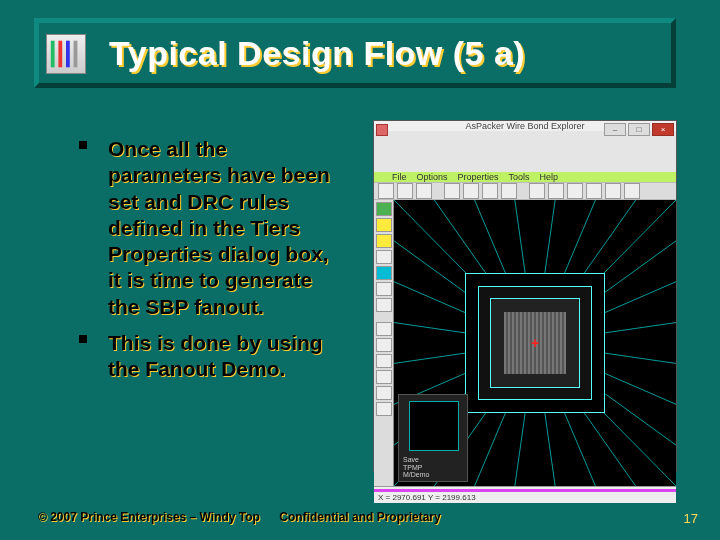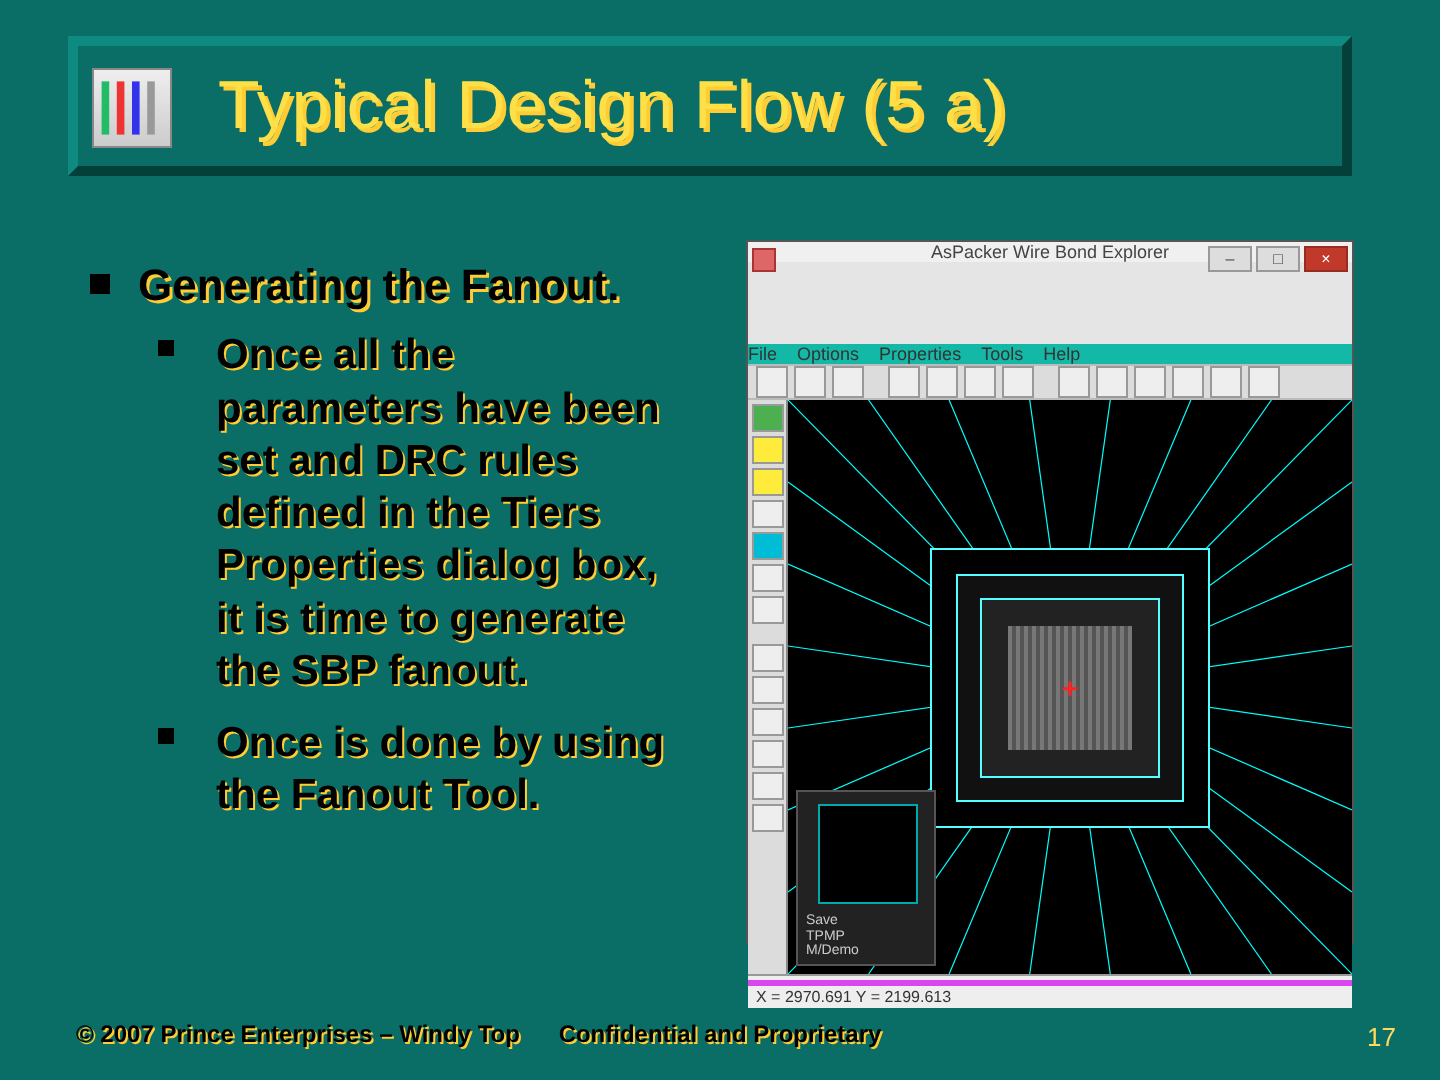--- a/index.html
+++ b/index.html
@@ -19,22 +19,22 @@
     border-left-color: #0e8a80;
     border-right-color: #053f3a;
     border-bottom-color: #053f3a;
     background: #0a6e66;
     display: flex;
     align-items: center;
     padding-left: 70px;
   }
   .title-text {
     font-size: 34px;
-    font-weight: normal;
-    color: #fde047;
+    font-weight: bold;
+    color: #ffffff;
     text-shadow: 2px 2px 0 #ffcc33;
     letter-spacing: 0.5px;
   }
   .title-icon {
     position: absolute;
     left: 46px; top: 34px;
     width: 40px; height: 40px;
     background: linear-gradient(#eee,#ccc);
     border: 1px solid #888;
   }
@@ -74,22 +74,22 @@
   .win-title {
     height: 18px; background: #f0f0f0;
     display: flex; align-items: flex-end; justify-content: center;
     font-size: 9px; color: #444; position: relative;
   }
   .win-ctrls { position: absolute; right: 2px; top: 2px; display: flex; gap: 2px; }
   .win-btn { width: 22px; height: 13px; background: #ddd; border: 1px solid #999; font-size:8px; display:flex; align-items:center; justify-content:center; }
   .win-btn.close { background: #c0392b; color:#fff; border-color:#962d22; }
   .win-ico { position:absolute; left:2px; top:3px; width:12px; height:12px; background:#d66; border:1px solid #a33;}
   .menubar {
-    height: 14px; background: #14b8a6; display: flex; gap: 10px;
-    padding: 0 0; align-items: center; font-size: 9px; color: #333; margin-top: 41px;
+    height: 14px; background: #bef264; display: flex; gap: 10px;
+    padding: 0 18px; align-items: center; font-size: 9px; color: #333; margin-top: 41px;
   }
   .toolbar-row {
     height: 20px; background: #dcdcdc; border-top:1px solid #bbb; border-bottom:1px solid #bbb;
     display: flex; align-items: center; gap: 3px; padding: 0 4px;
   }
   .tb { width: 16px; height: 16px; background: #eee; border: 1px solid #999; }
   .workspace { flex: 1; display: flex; background: #000; position: relative; }
   .side-tools {
     width: 20px; background: #dcdcdc; border-right:1px solid #888;
     display: flex; flex-direction: column; gap: 2px; padding: 2px;
@@ -149,32 +149,28 @@
 <div class="title-icon">
   <svg viewBox="0 0 40 40">
     <rect x="4" y="6" width="4" height="28" fill="#2b6"></rect>
     <rect x="12" y="6" width="4" height="28" fill="#e33"></rect>
     <rect x="20" y="6" width="4" height="28" fill="#33e"></rect>
     <rect x="28" y="6" width="4" height="28" fill="#999"></rect>
   </svg>
 </div>
 
 <div class="content">
-  <div class="bullet-row">
-    <div class="bullet-sq"></div>
-    <div class="heading-text">Generating the Fanout.</div>
-  </div>
   <div class="sublist">
     <div class="bullet-row">
       <div class="bullet-sq small"></div>
       <div class="sub-text">Once all the parameters have been set and DRC rules defined in the Tiers Properties dialog box, it is time to generate the SBP fanout.</div>
     </div>
     <div class="bullet-row">
       <div class="bullet-sq small"></div>
-      <div class="sub-text">Once is done by using the Fanout Tool.</div>
+      <div class="sub-text">This is done by using the Fanout Demo.</div>
     </div>
   </div>
 </div>
 
 <div class="screenshot">
   <div class="win-title">
     <div class="win-ico"></div>
     <span>AsPacker Wire Bond Explorer</span>
     <div class="win-ctrls">
       <div class="win-btn">–</div>

